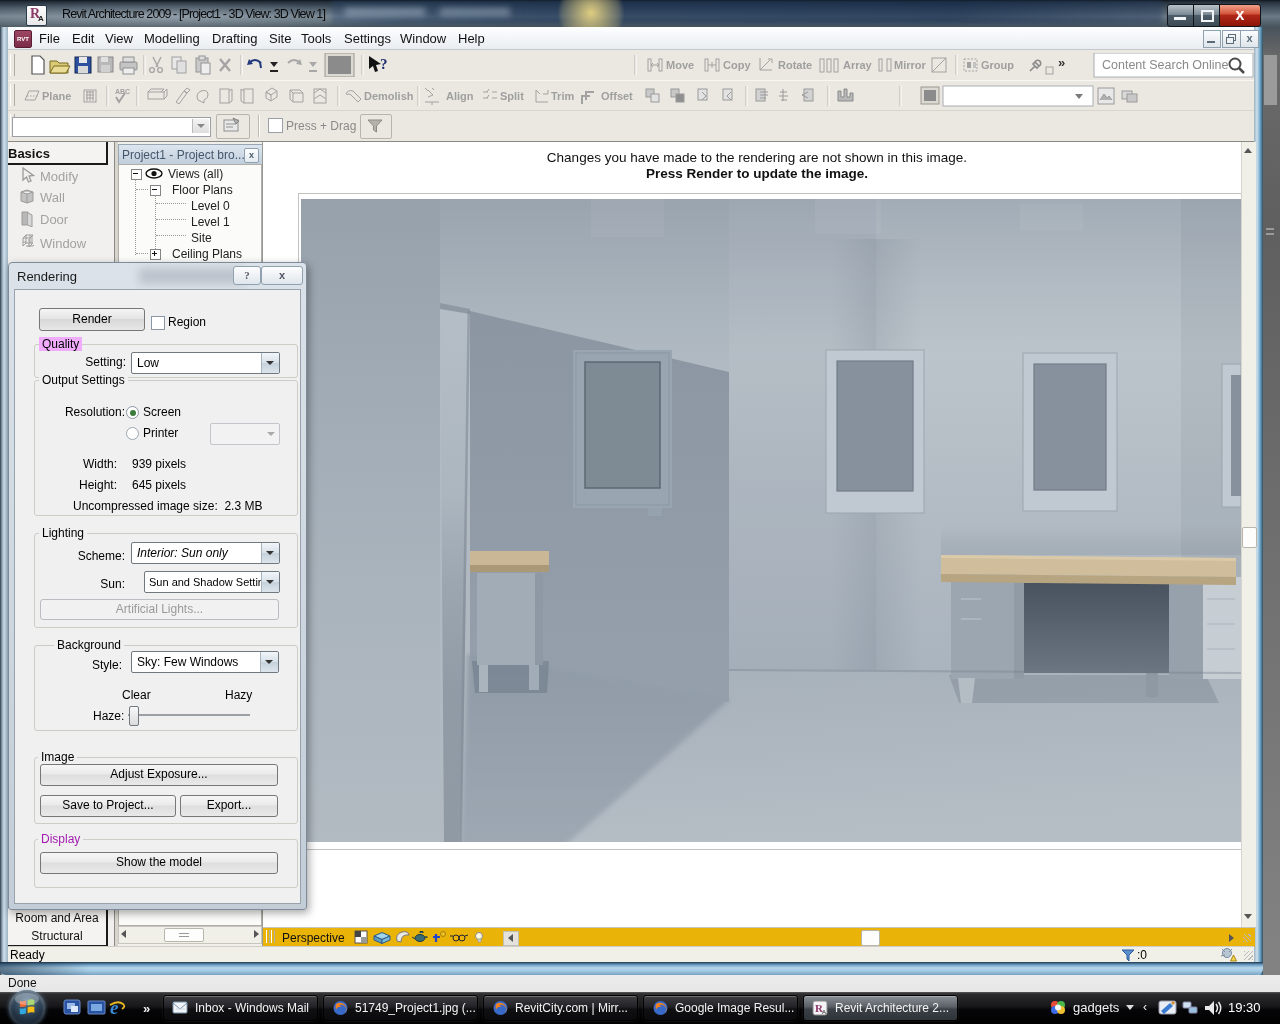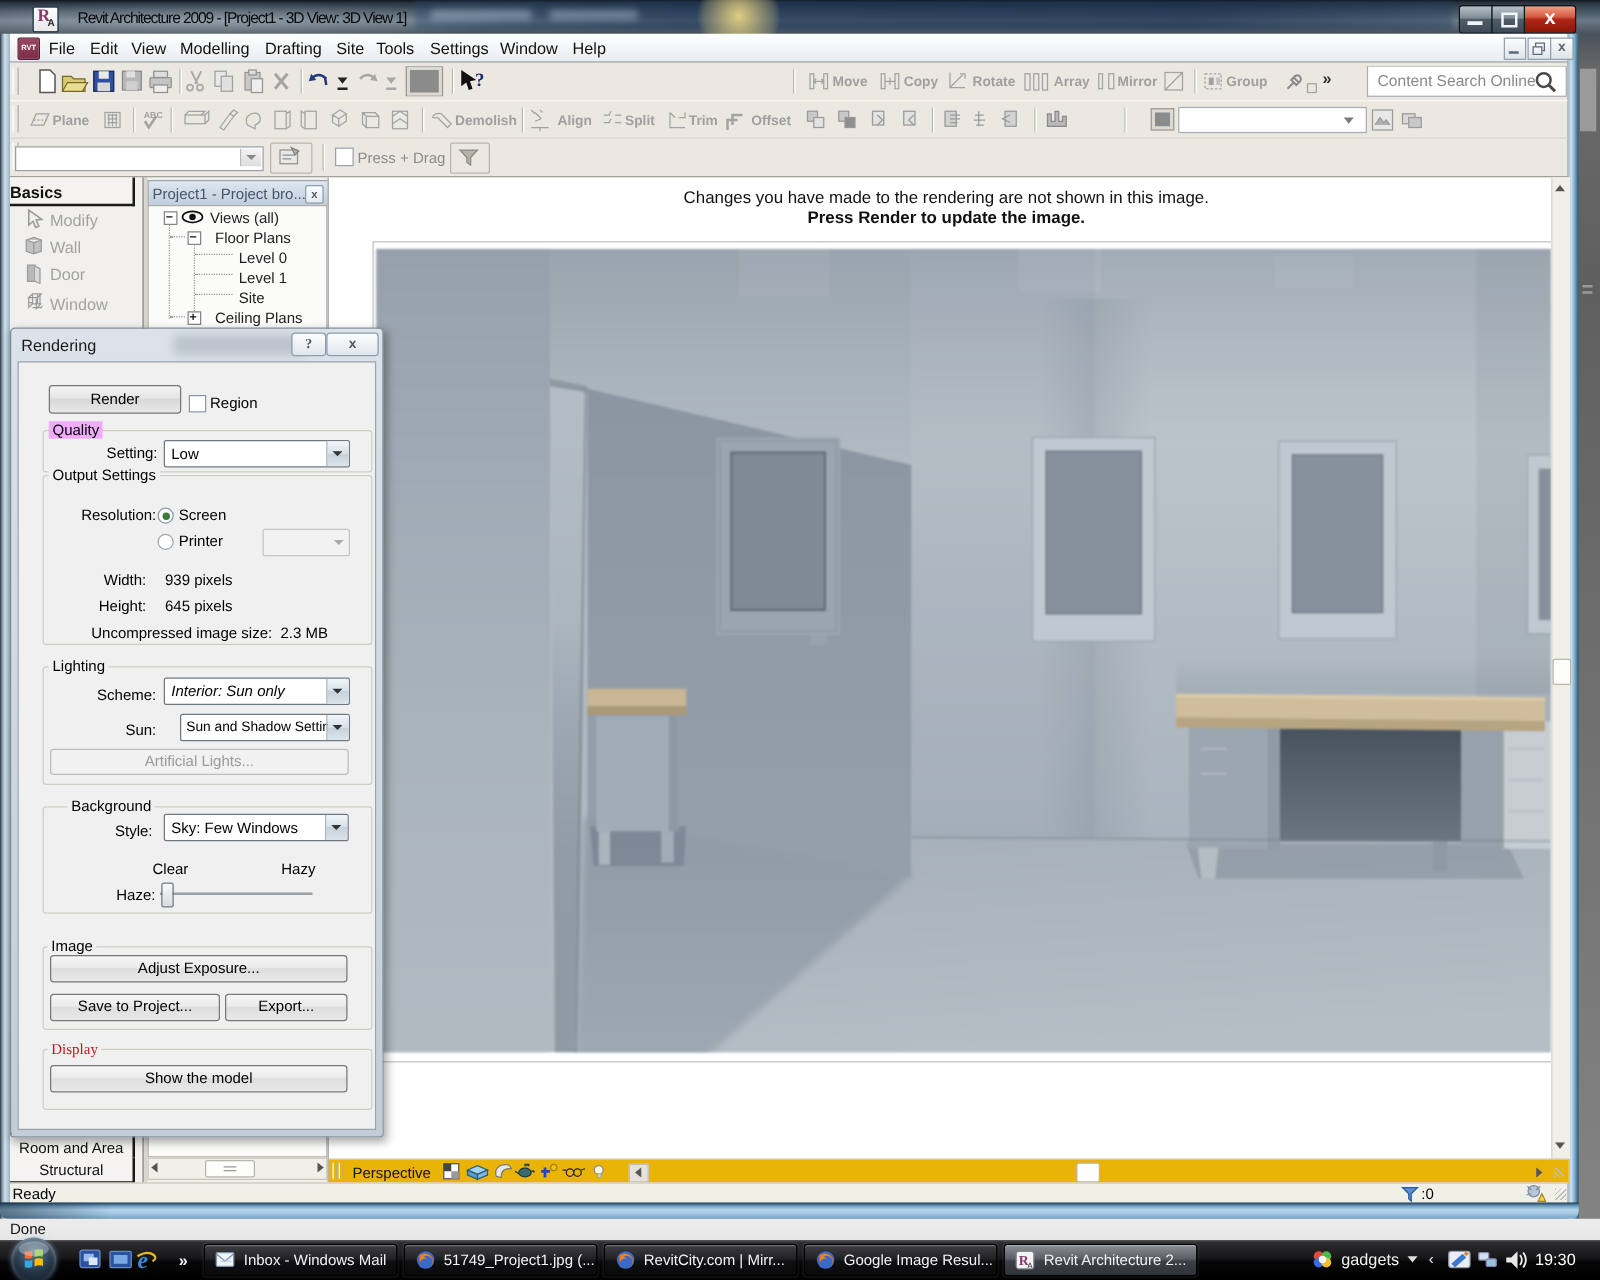--- a/index.html
+++ b/index.html
@@ -614,21 +614,21 @@
     <div class="abs" style="left:113px;top:424px;width:122px;height:2px;background:#9aa0a6;"></div>
     <div class="abs" style="left:114px;top:416px;width:8px;height:18px;background:linear-gradient(180deg,#f8f8f8,#dcdcdc);border:1px solid #707880;border-radius:2px;"></div>
 
     <div class="abs" style="left:19px;top:467px;width:262px;height:65px;border:1px solid #cdcdc6;border-radius:3px;"></div>
     <div class="abs" style="left:23px;top:460px;background:#f0f0f0;padding:0 3px;font-size:12px;color:#000;">Image</div>
     <div class="abs btn" style="left:25px;top:474px;width:236px;height:20px;">Adjust Exposure...</div>
     <div class="abs btn" style="left:25px;top:505px;width:134px;height:20px;">Save to Project...</div>
     <div class="abs btn" style="left:165px;top:505px;width:96px;height:20px;">Export...</div>
 
     <div class="abs" style="left:19px;top:549px;width:262px;height:47px;border:1px solid #cdcdc6;border-radius:3px;"></div>
-    <div class="abs" style="left:23px;top:542px;background:#f0f0f0;padding:0 3px;font-size:12px;color:#b91c1c;font-family:Liberation Serif, serif;">Display</div>
+    <div class="abs" style="left:23px;top:542px;background:#f0f0f0;padding:0 3px;font-size:12px;color:#a21caf;">Display</div>
     <div class="abs btn" style="left:25px;top:562px;width:236px;height:20px;">Show the model</div>
   </div>
 </div>
 
 <div class="abs" id="statusbar" style="left:8px;top:946px;width:1246px;height:16px;background:#f0efe8;border-top:1px solid #d0cdc6;">
   <div class="abs" style="left:2px;top:1px;font-size:12px;color:#000;">Ready</div>
   <svg class="abs" style="left:1112px;top:1px;" width="16" height="14" viewBox="0 0 16 14">
         <path d="M2 2 h12 l-5 5 v6 l-2 -2 v-4 z" fill="#5a8fd0" stroke="#2a5a9a"></path>
       </svg>
   <div class="abs" style="left:1129px;top:1px;font-size:12px;color:#000;">:0</div>

